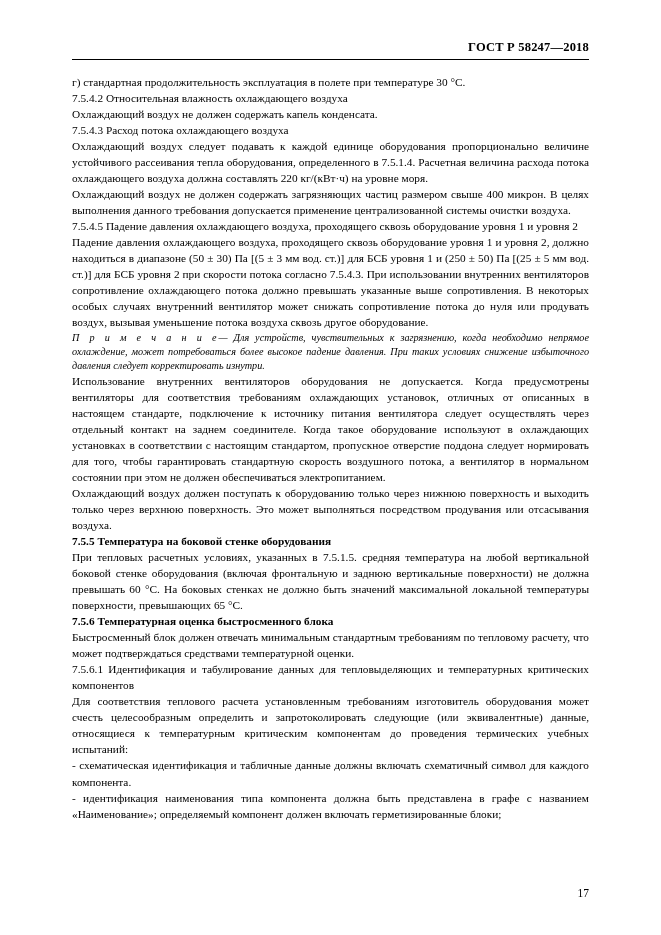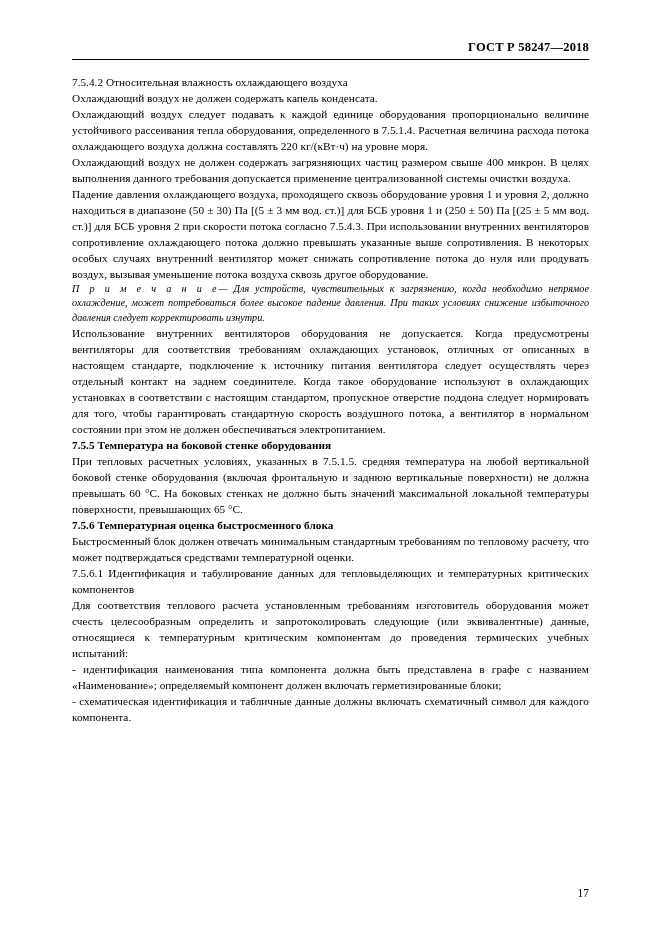--- a/index.html
+++ b/index.html
@@ -72,37 +72,41 @@
 </head>
 <body>
 
 <div class="page">
 
   <div class="header">ГОСТ Р 58247—2018</div>
   <hr class="header-rule">
 
   <div class="content">
 
+    <p class="p-indent">г) стандартная продолжительность эксплуатация в полете при температуре 30 °С.</p>
     <p class="p-indent">7.5.4.2 Относительная влажность охлаждающего воздуха</p>
     <p class="p-indent">Охлаждающий воздух не должен содержать капель конденсата.</p>
+    <p class="p-indent">7.5.4.3 Расход потока охлаждающего воздуха</p>
     <p class="p-indent">Охлаждающий воздух следует подавать к каждой единице оборудования пропорционально величине устойчивого рассеивания тепла оборудования, определенного в 7.5.1.4. Расчетная величина расхода потока охлаждающего воздуха должна составлять 220 кг/(кВт·ч) на уровне моря.</p>
     <p class="p-indent">Охлаждающий воздух не должен содержать загрязняющих частиц размером свыше 400 микрон. В целях выполнения данного требования допускается применение централизованной системы очистки воздуха.</p>
+    <p class="p-indent">7.5.4.5 Падение давления охлаждающего воздуха, проходящего сквозь оборудование уровня 1 и уровня 2</p>
     <p class="p-indent">Падение давления охлаждающего воздуха, проходящего сквозь оборудование уровня 1 и уровня 2, должно находиться в диапазоне (50 ± 30) Па [(5 ± 3 мм вод. ст.)] для БСБ уровня 1 и (250 ± 50) Па [(25 ± 5 мм вод. ст.)] для БСБ уровня 2 при скорости потока согласно 7.5.4.3. При использовании внутренних вентиляторов сопротивление охлаждающего потока должно превышать указанные выше сопротивления. В некоторых особых случаях внутренний вентилятор может снижать сопротивление потока до нуля или продувать воздух, вызывая уменьшение потока воздуха сквозь другое оборудование.</p>
 
     <p class="note"><span class="spaced">П р и м е ч а н и е</span><span>—</span> <span>Для устройств, чувствительных к загрязнению, когда необходимо непрямое охлаждение, может потребоваться более высокое падение давления. При таких условиях снижение избыточного давления следует корректировать изнутри.</span></p>
 
     <p class="p-indent">Использование внутренних вентиляторов оборудования не допускается. Когда предусмотрены вентиляторы для соответствия требованиям охлаждающих установок, отличных от описанных в настоящем стандарте, подключение к источнику питания вентилятора следует осуществлять через отдельный контакт на заднем соединителе. Когда такое оборудование используют в охлаждающих установках в соответствии с настоящим стандартом, пропускное отверстие поддона следует нормировать для того, чтобы гарантировать стандартную скорость воздушного потока, а вентилятор в нормальном состоянии при этом не должен обеспечиваться электропитанием.</p>
+    <p class="p-indent">Охлаждающий воздух должен поступать к оборудованию только через нижнюю поверхность и выходить только через верхнюю поверхность. Это может выполняться посредством продувания или отсасывания воздуха.</p>
 
     <p class="section-head">7.5.5 Температура на боковой стенке оборудования</p>
     <p class="p-indent">При тепловых расчетных условиях, указанных в 7.5.1.5. средняя температура на любой вертикальной боковой стенке оборудования (включая фронтальную и заднюю вертикальные поверхности) не должна превышать 60 °С. На боковых стенках не должно быть значений максимальной локальной температуры поверхности, превышающих 65 °С.</p>
 
     <p class="section-head">7.5.6 Температурная оценка быстросменного блока</p>
     <p class="p-indent">Быстросменный блок должен отвечать минимальным стандартным требованиям по тепловому расчету, что может подтверждаться средствами температурной оценки.</p>
     <p class="p-indent">7.5.6.1 Идентификация и табулирование данных для тепловыделяющих и температурных критических компонентов</p>
     <p class="p-indent">Для соответствия теплового расчета установленным требованиям изготовитель оборудования может счесть целесообразным определить и запротоколировать следующие (или эквивалентные) данные, относящиеся к температурным критическим компонентам до проведения термических учебных испытаний:</p>
+    <p class="p-indent">- схематическая идентификация и табличные данные должны включать схематичный символ для каждого компонента.</p>
     <p class="p-indent">- идентификация наименования типа компонента должна быть представлена в графе с названием «Наименование»; определяемый компонент должен включать герметизированные блоки;</p>
-    <p class="p-indent">- схематическая идентификация и табличные данные должны включать схематичный символ для каждого компонента.</p>
 
   </div>
 
   <div class="page-number">17</div>
 
 </div>
 
 </body></html>

